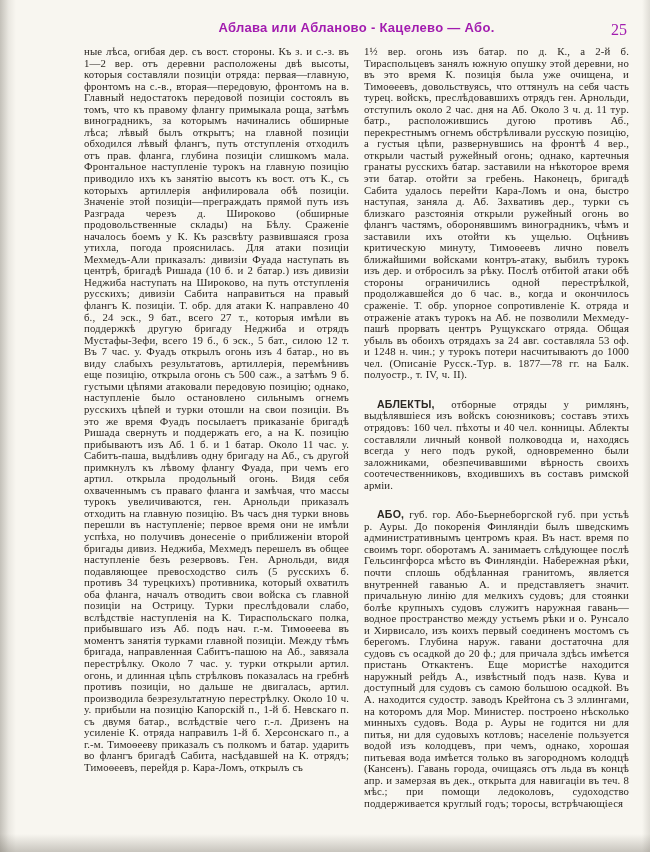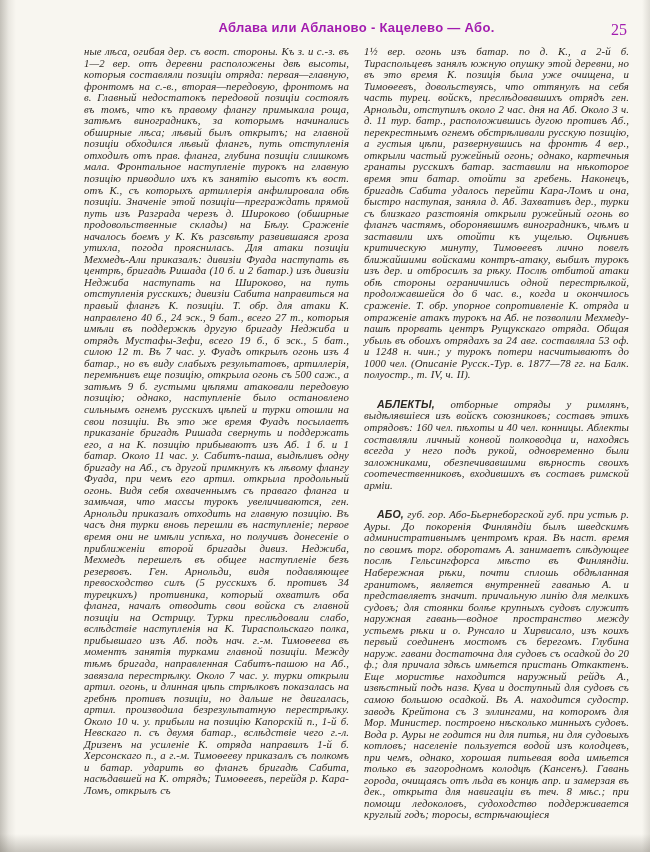--- a/index.html
+++ b/index.html
@@ -42,21 +42,21 @@
   }
   .page-number {
     position: absolute; right: 2px; top: 1px;
     font-family: "Liberation Serif", serif;
     font-weight: normal;
     font-size: 16px;
     letter-spacing: 0;
   }
   .columns {
     position: absolute; top: 46px; left: 84px; width: 545px;
-    display: flex; gap: 15px; font-style: italic;
+    display: flex; gap: 15px;
   }
   .column { flex: 1 1 0; min-width: 0; }
   .column p {
     margin: 0;
     font-family: "Liberation Serif", serif;
     font-size: 10.8px;
     line-height: 11.55px;
     text-align: justify;
     letter-spacing: 0.1px;
     word-spacing: 0.3px;

